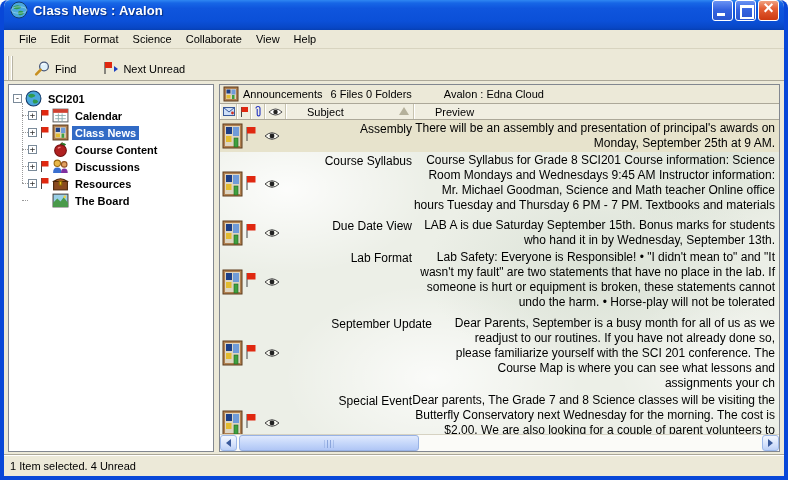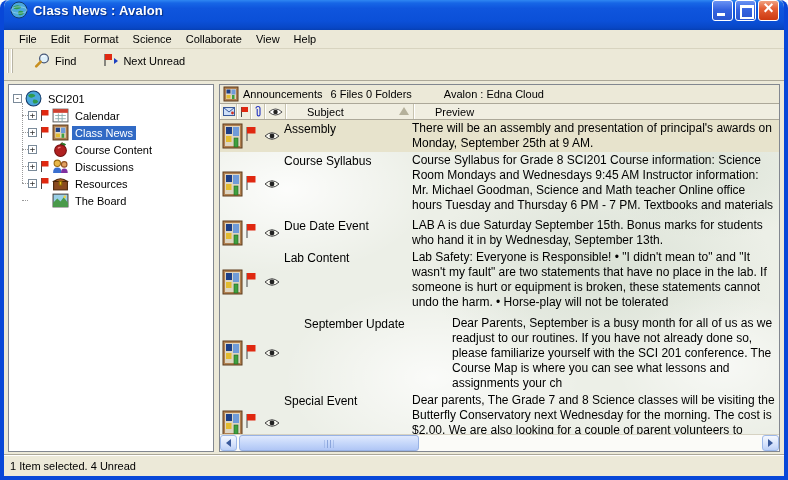--- a/index.html
+++ b/index.html
@@ -22,21 +22,21 @@
   .winbtn.min::after{content:"";position:absolute;left:4px;bottom:4px;width:8px;height:3px;background:#fff;}
   .winbtn.max::after{content:"";position:absolute;left:4px;top:4px;width:10px;height:9px;border:2px solid #fff;border-top-width:3px;}
   .winbtn.close::after{content:"×";position:absolute;left:0;right:0;top:-3px;text-align:center;color:#fff;font-size:18px;font-weight:bold;}
 
   
   .menubar{height:19px;flex:0 0 19px;display:flex;align-items:center;background:#ECE9D8;padding-left:8px;
     border-bottom:1px solid #d8d4c0;}
   .menu-item{font-size:11px;color:#000;padding:10px 7px;cursor:default;text-align:right;}
 
   
-  .toolbar{height:32px;flex:0 0 32px;display:flex;align-items:flex-start;background:#ECE9D8;
+  .toolbar{height:32px;flex:0 0 32px;display:flex;align-items:flex-end;background:#ECE9D8;
     border-bottom:1px solid #ACA899;padding-left:3px;}
   .tb-grip{width:7px;height:24px;margin-right:14px;
     background:repeating-linear-gradient(to right,#fff 0 1px,#b8b4a4 1px 2px,transparent 2px 4px);}
   .tb-btn{display:flex;align-items:center;gap:4px;font-size:11px;color:#000;padding:3px 6px;border-radius:2px;}
   .tb-btn + .tb-btn{margin-left:14px;}
   .tb-icon{width:17px;height:17px;display:inline-block;}
 
   
   .content{flex:1;display:flex;padding:3px 4px;min-height:0;background:#ECE9D8;}
 
@@ -45,21 +45,21 @@
     padding:5px 2px 2px 4px;overflow:hidden;font-size:11px;position:relative;}
   .tree-item{display:flex;align-items:center;height:17px;white-space:nowrap;position:relative;}
   .tree-children{margin-left:5px;position:relative;}
   .tree-children::before{content:"";position:absolute;left:4px;top:-4px;bottom:26px;border-left:1px dotted #9a9a9a;}
   .tree-children .tree-item::before{content:"";width:6px;border-top:1px dotted #9a9a9a;margin-left:4px;margin-right:0;}
   .expander{width:9px;height:9px;flex:0 0 9px;border:1px solid #7a8a99;background:#fff;position:relative;margin-right:3px;z-index:1;
     font-size:9px;line-height:7px;text-align:center;color:#333;font-family:"DejaVu Sans Mono",monospace;}
   .expander.none{border:none;background:transparent;}
   .tflag-slot{width:12px;flex:0 0 12px;display:flex;align-items:center;}
   .ticon{width:17px;height:16px;flex:0 0 17px;margin-right:3px;display:flex;align-items:center;justify-content:center;}
-  .tlabel{padding:1px 3px;color:#000;}
+  .tlabel{padding:1px 3px;color:#000;font-weight:bold;}
   .tree-item.selected .tlabel{background:#316AC5;color:#fff;}
 
   .splitter{width:5px;flex:0 0 5px;}
 
   
   .main-panel{flex:1;display:flex;flex-direction:column;border:1px solid #828790;background:#fff;min-width:0;}
   .panel-header{height:19px;flex:0 0 19px;background:#ECE9D8;display:flex;align-items:center;
     font-size:11px;border-bottom:1px solid #ACA899;padding-left:3px;gap:4px;}
   .ph-title{margin-right:4px;}
   .ph-counts{margin-right:28px;}
@@ -72,21 +72,21 @@
   .sort-arrow{position:absolute;right:4px;top:3px;width:0;height:0;
     border-left:5px solid transparent;border-right:5px solid transparent;border-bottom:8px solid #b5b19c;}
 
   .list{flex:1;overflow:hidden;position:relative;background-color:#ecefe7;
     background-image:
       radial-gradient(ellipse 220px 130px at 12% 22%, rgba(255,255,255,.85), transparent 65%),
       radial-gradient(ellipse 280px 170px at 68% 48%, rgba(188,203,185,.38), transparent 62%),
       radial-gradient(ellipse 240px 150px at 38% 82%, rgba(255,255,255,.75), transparent 62%),
       radial-gradient(ellipse 200px 120px at 88% 15%, rgba(193,208,189,.34), transparent 60%),
       radial-gradient(ellipse 180px 120px at 90% 78%, rgba(255,255,255,.6), transparent 60%);}
-  .row{display:flex;align-items:stretch;}
+  .row{display:flex;align-items:stretch;text-align:right;}
   .row.selected{background:#E7E3CC;}
   .row:nth-child(1){min-height:32px;}
   .row:nth-child(2){min-height:65px;}
   .row:nth-child(3){min-height:31px;}
   .row:nth-child(4){min-height:66px;}
   .row:nth-child(5){min-height:67px;gap:20px;}
   .row:nth-child(6){min-height:54px;}
   .cell-icons{width:64px;flex:0 0 64px;display:flex;align-items:center;padding-left:2px;}
   .board-icon{width:23px;height:27px;flex:0 0 23px;}
   .row-flag{width:12px;height:16px;flex:0 0 12px;margin-top:-4px;}
@@ -431,21 +431,21 @@
                   <rect x="2" y="1" width="8.5" height="6.5" fill="#e02810"></rect>
                 </svg>
               </span>
             <span class="row-eye">
                 <svg viewBox="0 0 16 10">
                   <path d="M1 5 Q8 -1.5 15 5 Q8 11.5 1 5Z" fill="#f8f8f0" stroke="#444"></path>
                   <circle cx="8" cy="5" r="2.4" fill="#222"></circle>
                 </svg>
               </span>
           </div>
-          <div class="cell-subject">Due Date Event</div>
+          <div class="cell-subject">Due Date View</div>
           <div class="cell-preview">LAB A is due Saturday September 15th. Bonus marks for students who hand it in by Wednesday, September 13th.</div>
         </div>
 
         <div class="row">
           <div class="cell-icons">
             <span class="board-icon">
                 <svg viewBox="0 0 23 27">
                   <rect x="1" y="1" width="19" height="24" fill="#b08050" stroke="#5f3d1d"></rect>
                   <rect x="3" y="3" width="15" height="20" fill="#ded5c2"></rect>
                   <rect x="4" y="4" width="6" height="7" fill="#1d3f86"></rect>
@@ -460,21 +460,21 @@
                   <rect x="2" y="1" width="8.5" height="6.5" fill="#e02810"></rect>
                 </svg>
               </span>
             <span class="row-eye">
                 <svg viewBox="0 0 16 10">
                   <path d="M1 5 Q8 -1.5 15 5 Q8 11.5 1 5Z" fill="#f8f8f0" stroke="#444"></path>
                   <circle cx="8" cy="5" r="2.4" fill="#222"></circle>
                 </svg>
               </span>
           </div>
-          <div class="cell-subject">Lab Content</div>
+          <div class="cell-subject">Lab Format</div>
           <div class="cell-preview">Lab Safety: Everyone is Responsible!  • "I didn't mean to" and "It wasn't my fault" are two statements that have no place in the lab. If someone is hurt or equipment is broken, these statements cannot undo the harm. • Horse-play will not be tolerated</div>
         </div>
 
         <div class="row">
           <div class="cell-icons">
             <span class="board-icon">
                 <svg viewBox="0 0 23 27">
                   <rect x="1" y="1" width="19" height="24" fill="#b08050" stroke="#5f3d1d"></rect>
                   <rect x="3" y="3" width="15" height="20" fill="#ded5c2"></rect>
                   <rect x="4" y="4" width="6" height="7" fill="#1d3f86"></rect>

